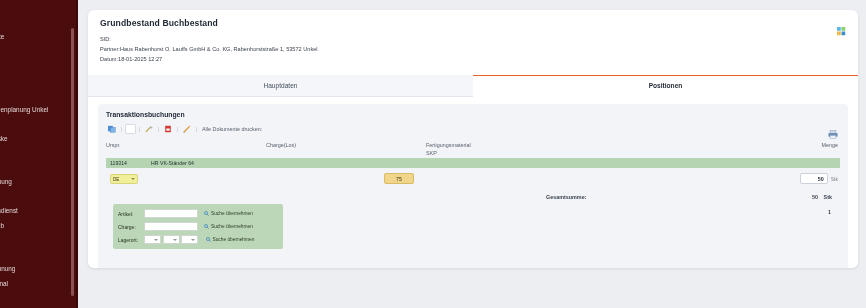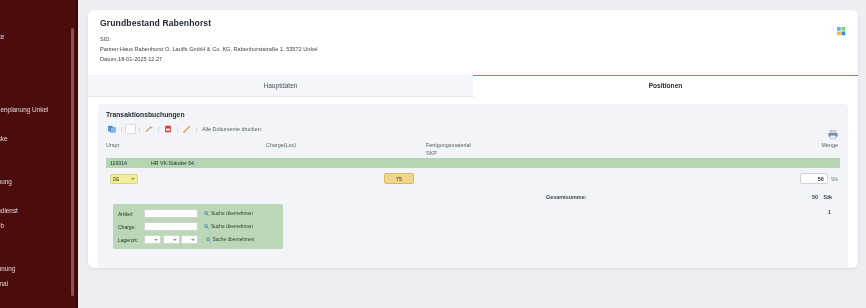--- a/index.html
+++ b/index.html
@@ -271,21 +271,21 @@
       <div class="sb-item">chung</div>
     </div>
     <div class="sb-scrollbar"></div>
     <div class="sb-edge"></div>
   </div>
 
   <div class="main">
     <div class="card">
 
       <div class="card-head">
-        <div class="card-title">Grundbestand Rabenhorst</div>
+        <div class="card-title">Grundbestand Buchbestand</div>
         <div class="meta-line">SID:</div>
         <div class="meta-line">Partner:Haus Rabenhorst O. Lauffs GmbH &amp; Co. KG, Rabenhorststraße 1, 53572 Unkel</div>
         <div class="meta-line">Datum:18-01-2025 12:27</div>
 
         <span class="corner-icon">
           <svg viewBox="0 0 12 12" width="9" height="9">
             <rect x="0" y="0" width="5" height="5" fill="#5ab7e8"></rect>
             <rect x="6" y="0" width="5" height="5" fill="#8ad06a"></rect>
             <rect x="0" y="6" width="5" height="5" fill="#f0b84a"></rect>
             <rect x="6" y="6" width="5" height="5" fill="#3f8fd0"></rect>

